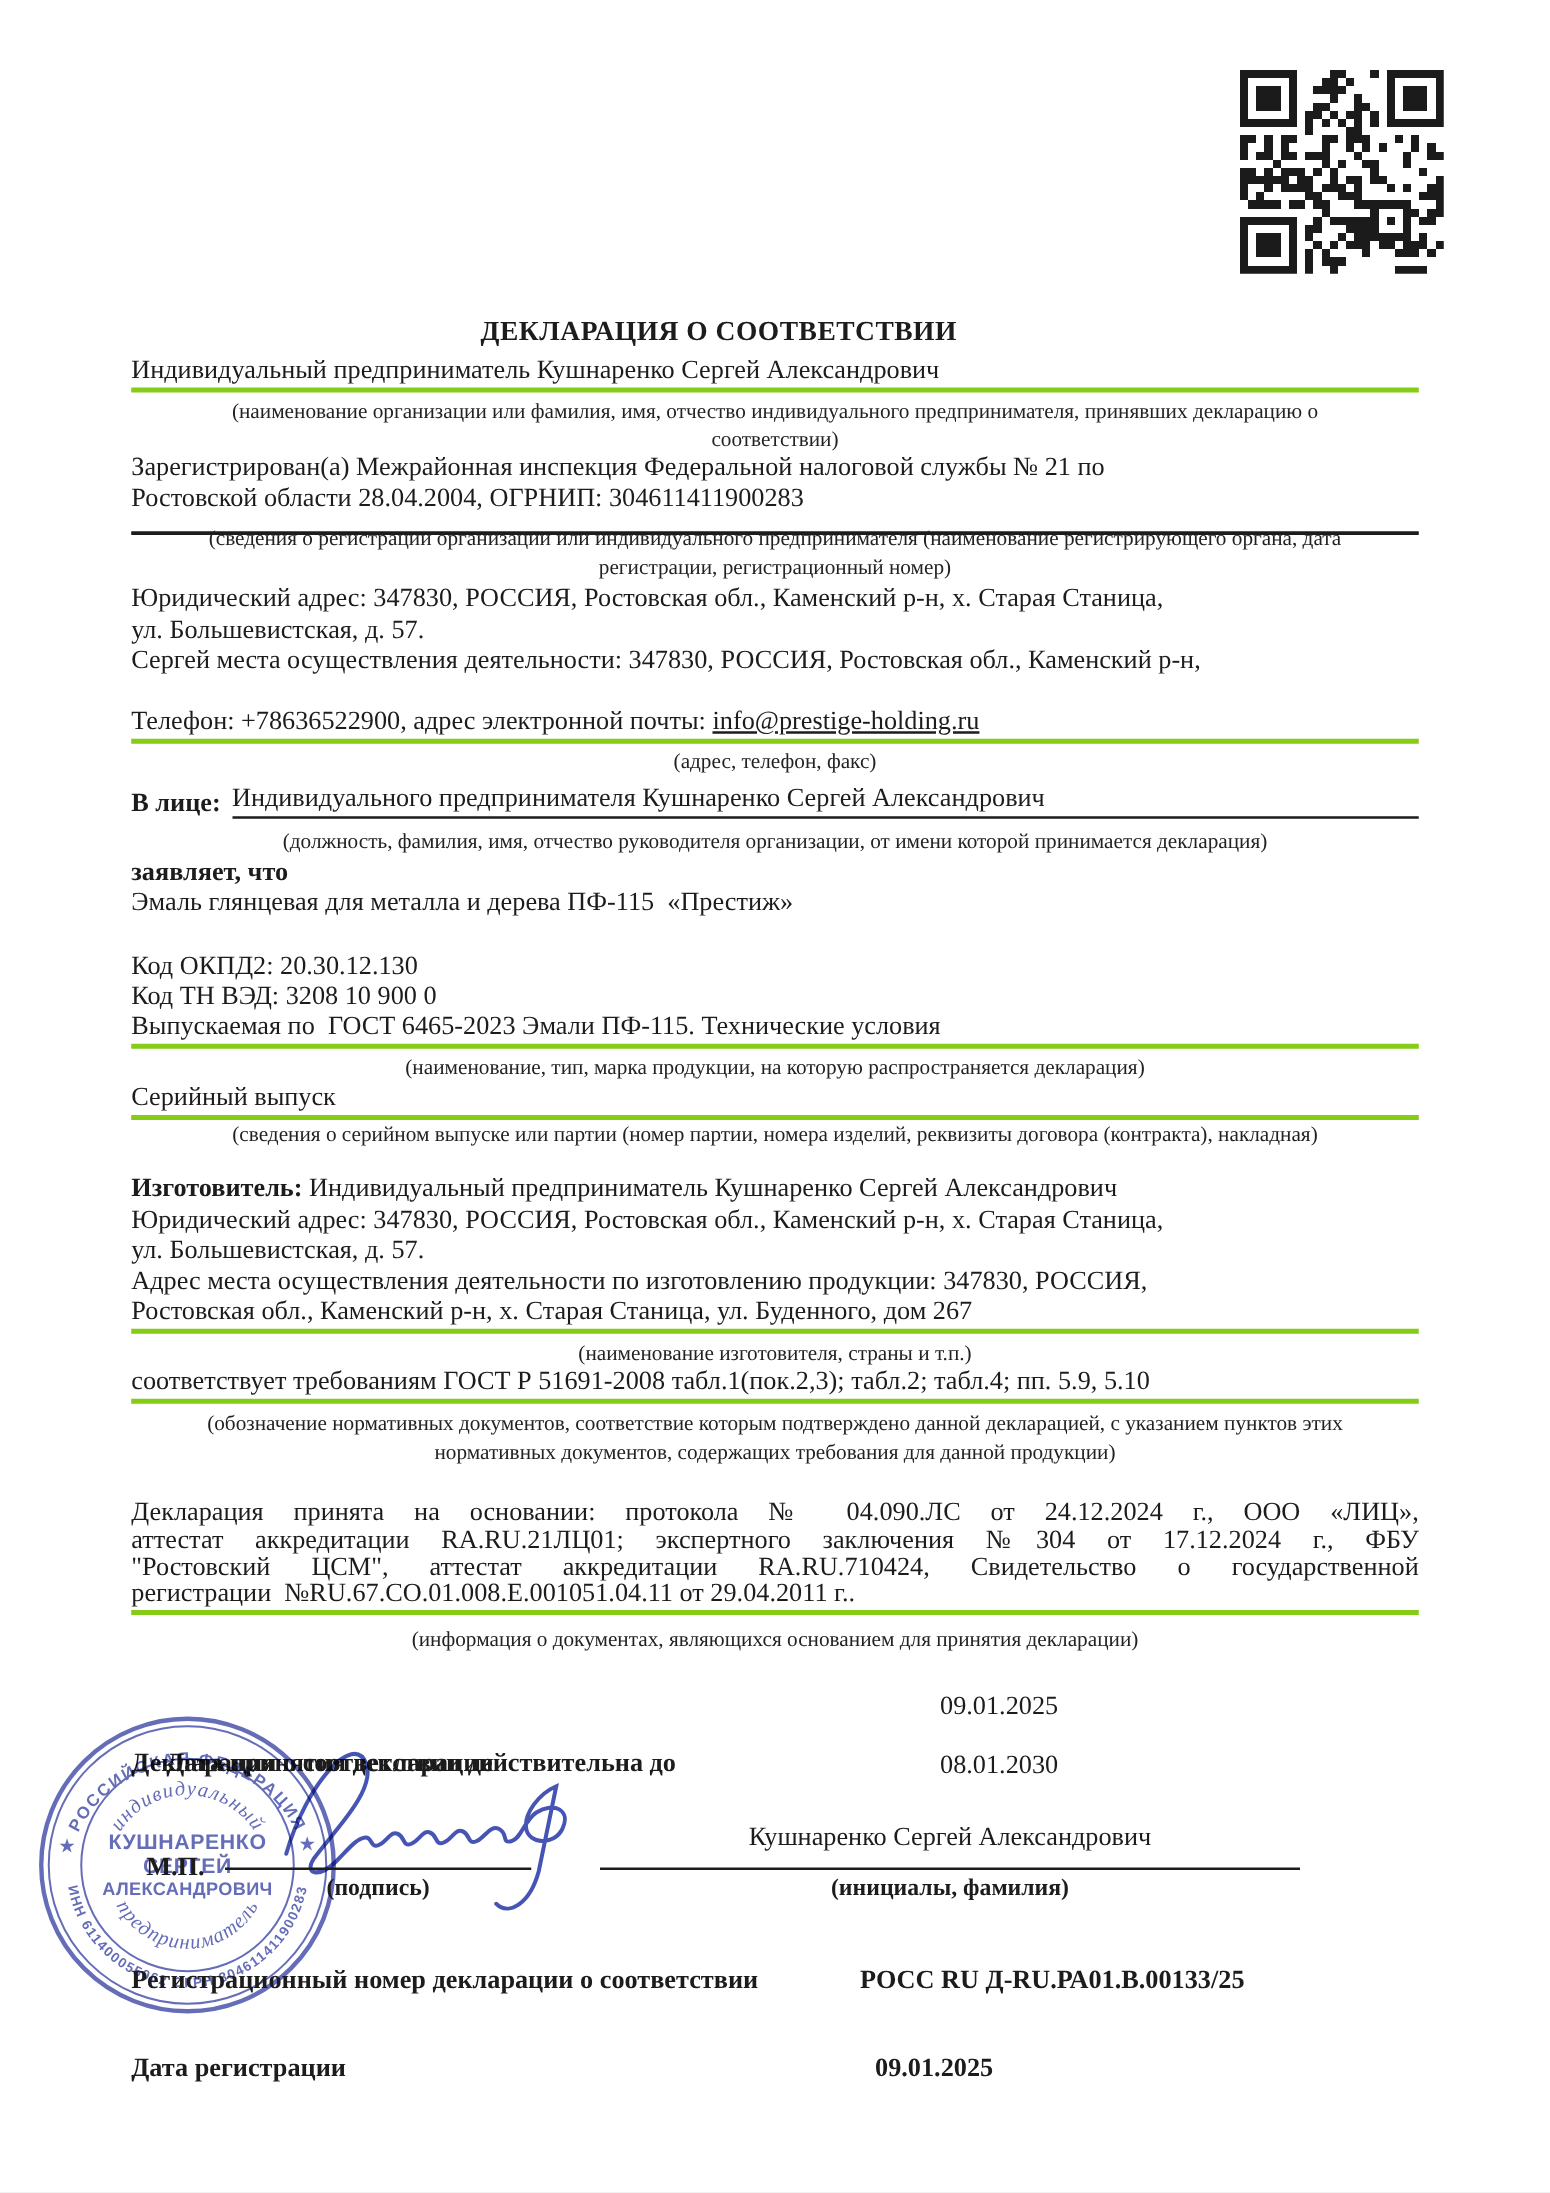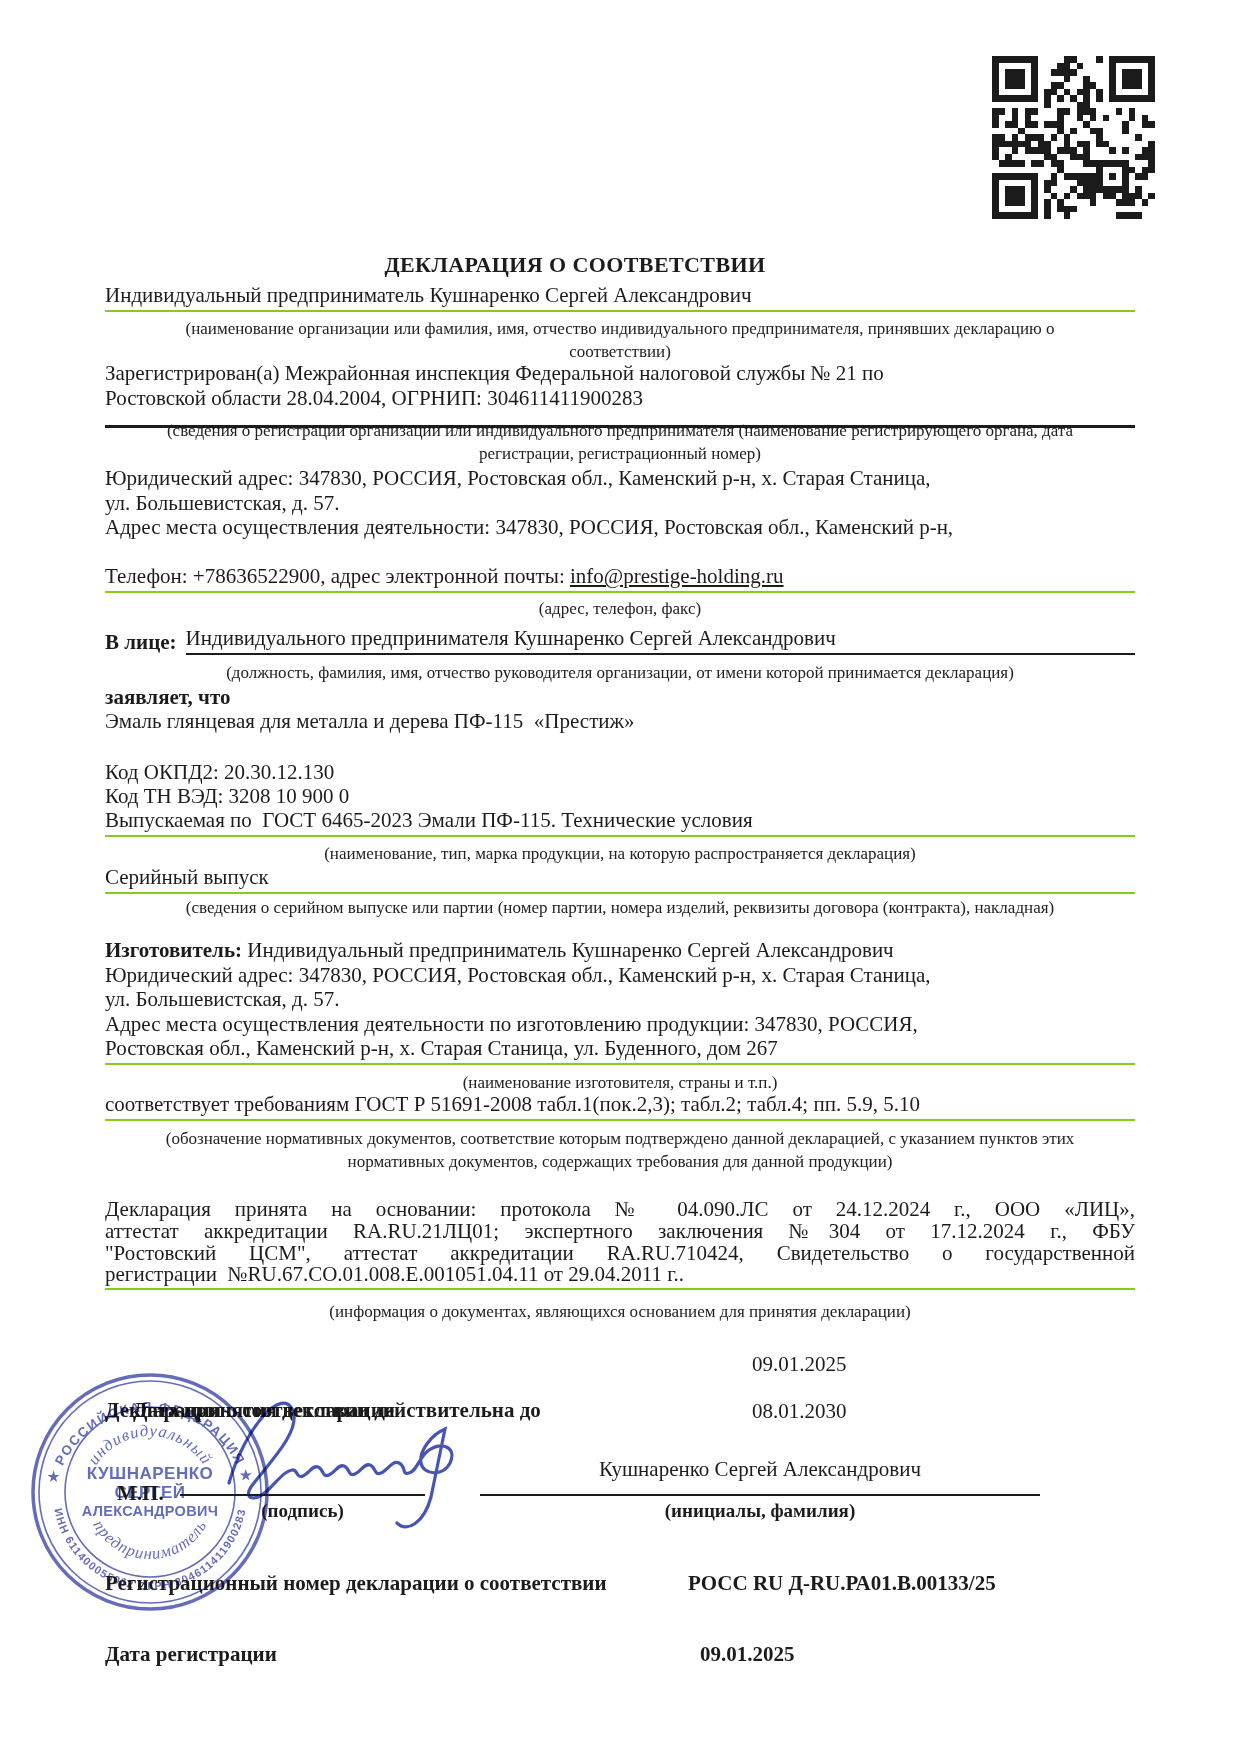--- a/index.html
+++ b/index.html
@@ -2,21 +2,21 @@
 <html><head>
 <meta charset="utf-8">
 <style>
   html,body{margin:0;padding:0;background:#e8e8e8;}
   .page{position:relative;width:1240px;height:1754px;background:#ffffff;
         font-family:"Liberation Serif",serif;color:#1c1c1c;overflow:hidden;margin:0 auto;}
   .abs{position:absolute;left:105px;width:1030px;}
   .l{font-size:21px;line-height:24.5px;white-space:pre;}
   .cap{font-size:17px;line-height:23px;text-align:center;white-space:pre;color:#222;}
   .b{font-weight:bold;}
-  .rule2{border-bottom:2px solid #84cc16;padding-bottom:2px;}
+  .rule2{border-bottom:4px solid #84cc16;padding-bottom:2px;}
   .rule3{border-bottom:3px solid #1c1c1c;padding-bottom:15px;}
   .jline{font-size:21px;line-height:21.8px;text-align:justify;text-align-last:justify;}
   .jlast{font-size:21px;line-height:21.8px;text-align:left;text-align-last:left;white-space:pre;}
   .title{font-size:22px;font-weight:bold;text-align:center;letter-spacing:.4px;font-family:Liberation Serif, serif;}
   .flexrow{display:flex;align-items:flex-end;}
   .grow{flex:1;}
   .email{text-decoration:underline;}
   .vline{position:absolute;border-top:2px solid #1c1c1c;height:0;}
   .sigcap{position:absolute;text-align:center;font-weight:bold;font-size:19px;white-space:pre;}
   .val{position:absolute;font-size:21px;white-space:pre;}
@@ -334,21 +334,21 @@
   <div class="abs rule3" style="top:361px;">
     <div class="l">Зарегистрирован(а) Межрайонная инспекция Федеральной налоговой службы № 21 по</div>
     <div class="l">Ростовской области 28.04.2004, ОГРНИП: 304611411900283</div>
   </div>
   <div class="abs cap" style="top:419px;">(сведения о регистрации организации или индивидуального предпринимателя (наименование регистрирующего органа, дата</div>
   <div class="abs cap" style="top:442px;">регистрации, регистрационный номер)</div>
 
   <div class="abs" style="top:466px;">
     <div class="l">Юридический адрес: 347830, РОССИЯ, Ростовская обл., Каменский р-н, х. Старая Станица,</div>
     <div class="l">ул. Большевистская, д. 57.</div>
-    <div class="l">Адрес места осуществления деятельности: 347830, РОССИЯ, Ростовская обл., Каменский р-н,</div>
+    <div class="l">Сергей места осуществления деятельности: 347830, РОССИЯ, Ростовская обл., Каменский р-н,</div>
   </div>
   <div class="abs l rule2" style="top:564px;"><span>Телефон: +78636522900, адрес электронной почты: </span><span class="email">info@prestige-holding.ru</span></div>
   <div class="abs cap" style="top:597px;">(адрес, телефон, факс)</div>
 
   <div class="abs flexrow" style="top:626px;">
     <span class="l b" style="padding-right:9px;">В лице:</span>
     <span class="l grow" style="border-bottom:2px solid #1c1c1c;padding-bottom:2px;">Индивидуального предпринимателя Кушнаренко Сергей Александрович</span>
   </div>
   <div class="abs cap" style="top:661px;">(должность, фамилия, имя, отчество руководителя организации, от имени которой принимается декларация)</div>
 

